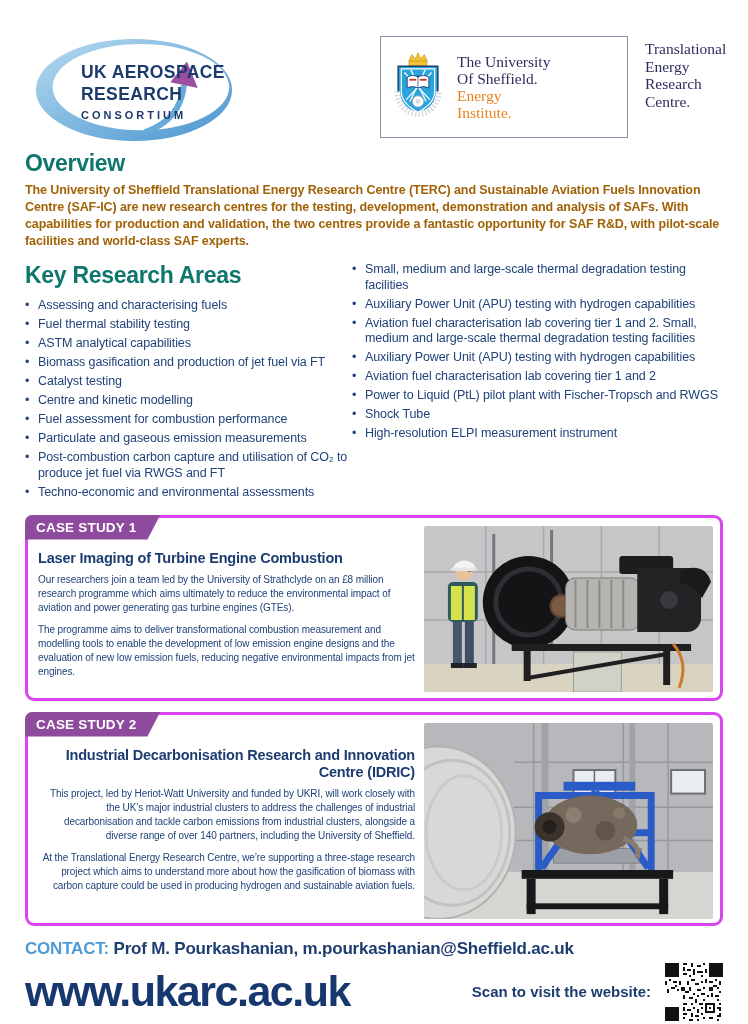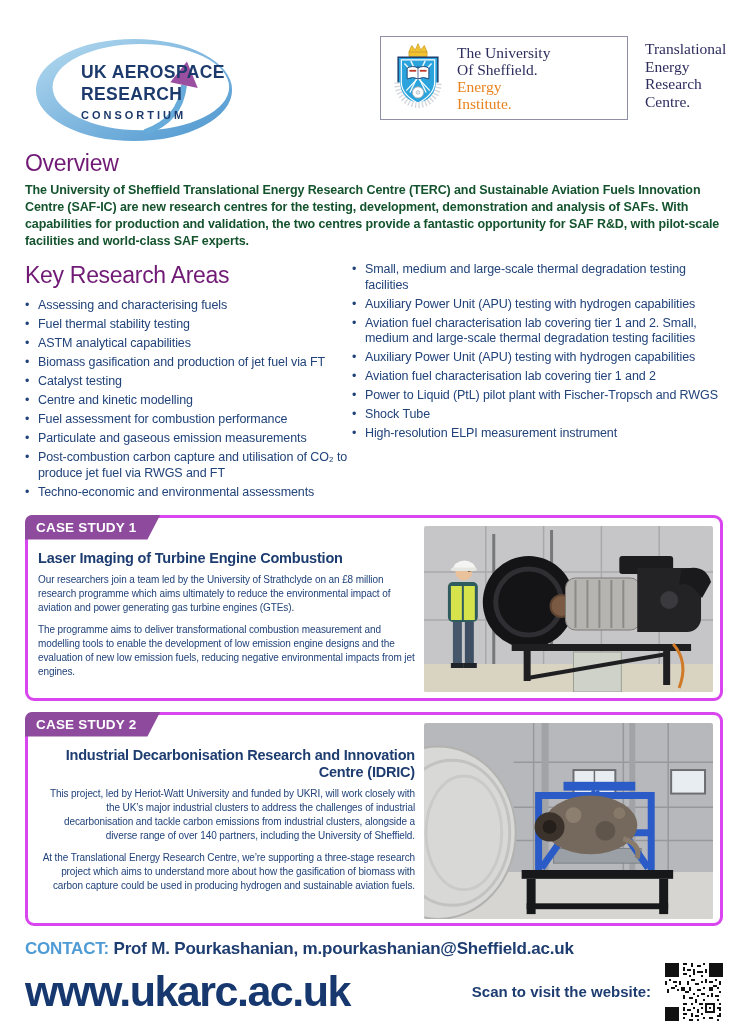--- a/index.html
+++ b/index.html
@@ -13,38 +13,38 @@
   }
   
   .header { position:relative; height:122px; }
   .ukarc-logo { position:absolute; left:6px; top:16px; width:206px; height:108px; }
   .ukarc-logo svg { position:absolute; inset:0; width:100%; height:100%; }
   .ukarc-text { position:absolute; left:50px; color:#1c3a6b; line-height:1; }
   .ukarc-l1 { top:28px; font-size:17.5px; font-weight:bold; letter-spacing:0.4px; }
   .ukarc-l2 { top:50px; font-size:17.5px; font-weight:bold; letter-spacing:0.4px; }
   .ukarc-l3 { top:74px; font-size:11px;  font-weight:bold; letter-spacing:3px; }
   .sheffield-box {
-    position:absolute; left:355px; top:16px; width:248px; height:84px;
+    position:absolute; left:355px; top:16px; width:248px; height:102px;
     border:1px solid #8f8fa5; background:#fff;
     display:flex; align-items:center; gap:10px; padding:4px 8px;
   }
   .crest { width:58px; height:74px; flex:0 0 auto; }
   .sheffield-text { font-family:"Liberation Serif","DejaVu Serif",serif; font-size:15.5px; line-height:17px; color:#2d2d5e; }
   .sheffield-text .inst { color:#e8821e; }
   .terc-text {
     position:absolute; left:620px; top:20px;
     font-family:"Liberation Serif","DejaVu Serif",serif;
     font-size:15.5px; line-height:17.5px; color:#2d2d5e;
   }
   
   .overview-title, .section-title {
-    color:#701a75; font-size:23px; font-weight:normal; letter-spacing:-0.3px;
+    color:#0f766e; font-size:23px; font-weight:bold; letter-spacing:-0.3px;
   }
   .overview-title { margin:8px 0 5px 0; }
-  .overview-body { font-size:12.5px; font-weight:bold; line-height:17px; letter-spacing:-0.1px; color:#14532d; }
+  .overview-body { font-size:12.5px; font-weight:bold; line-height:17px; letter-spacing:-0.1px; color:#a16207; }
   
   .columns { display:grid; grid-template-columns:327px 1fr; margin-top:12px; }
   .section-title { margin-bottom:9px; }
   ul.bullets { list-style:none; }
   ul.bullets li {
     position:relative; padding-left:13px; font-size:12.5px; line-height:15.5px;
     margin-bottom:3.5px; color:#21437a; letter-spacing:-0.1px;
   }
   ul.bullets li::before { content:"•"; position:absolute; left:0; top:0; color:#21437a; }
   .col-right { padding-right:2px; }

